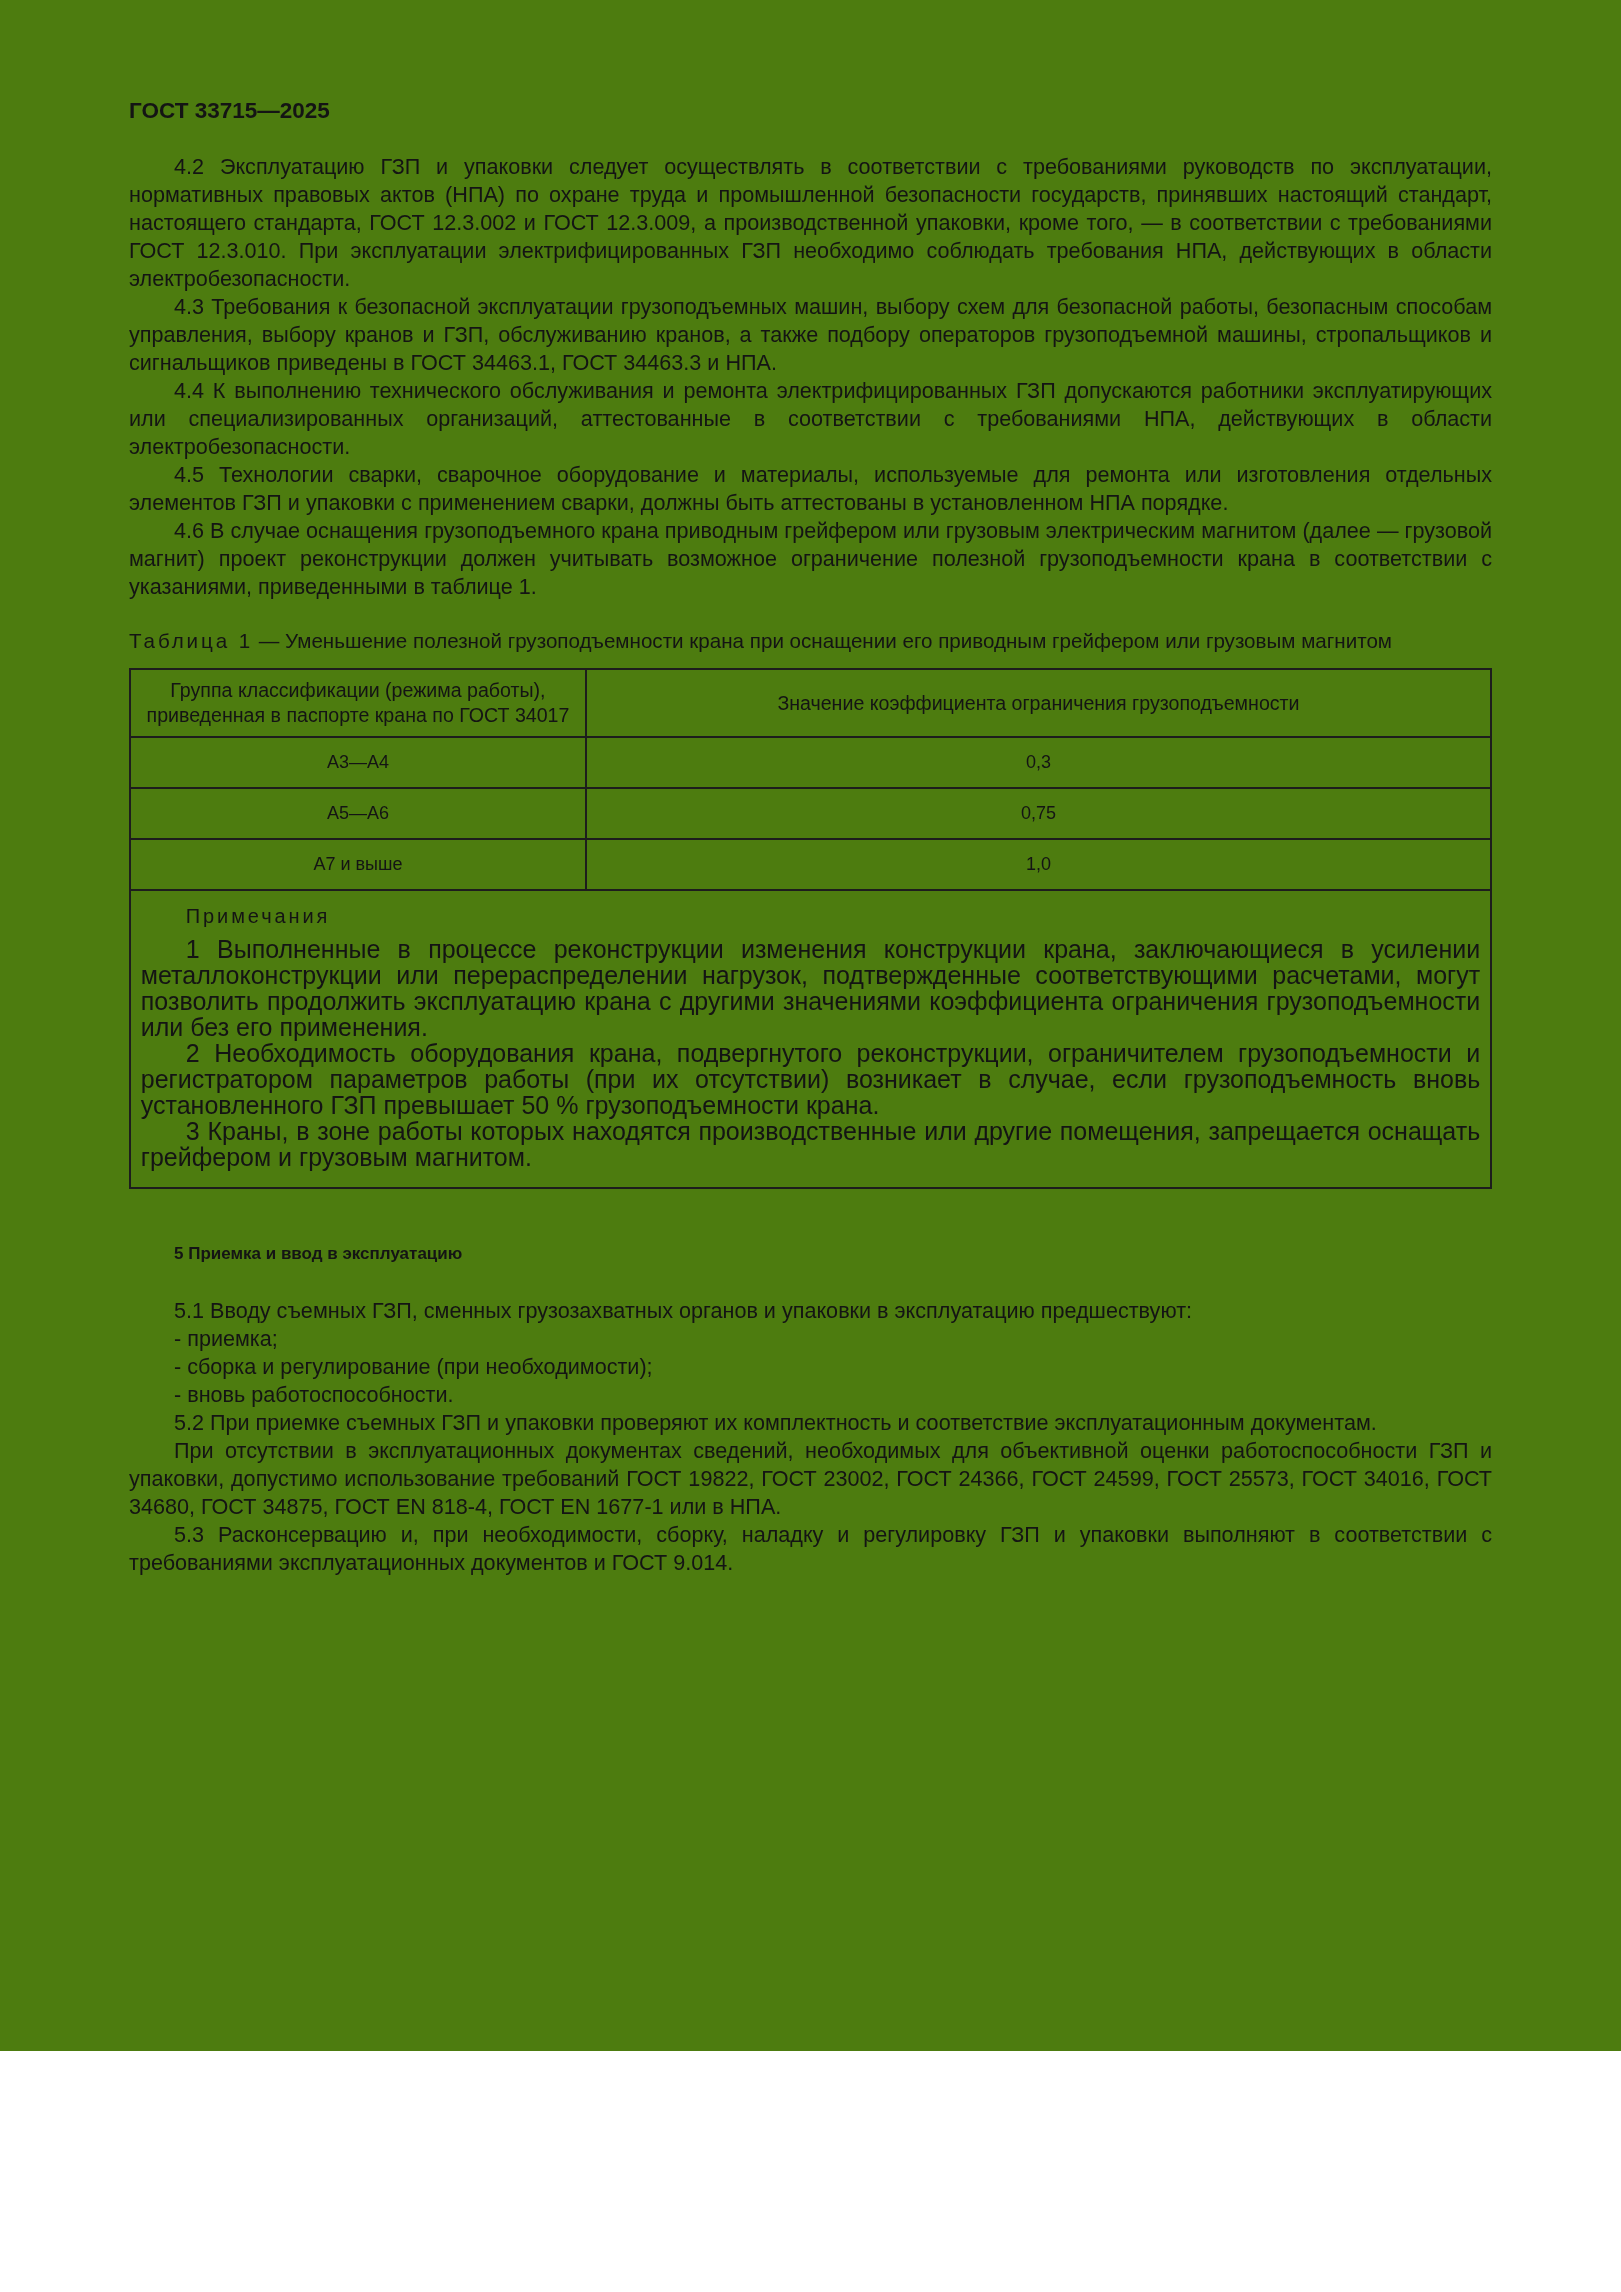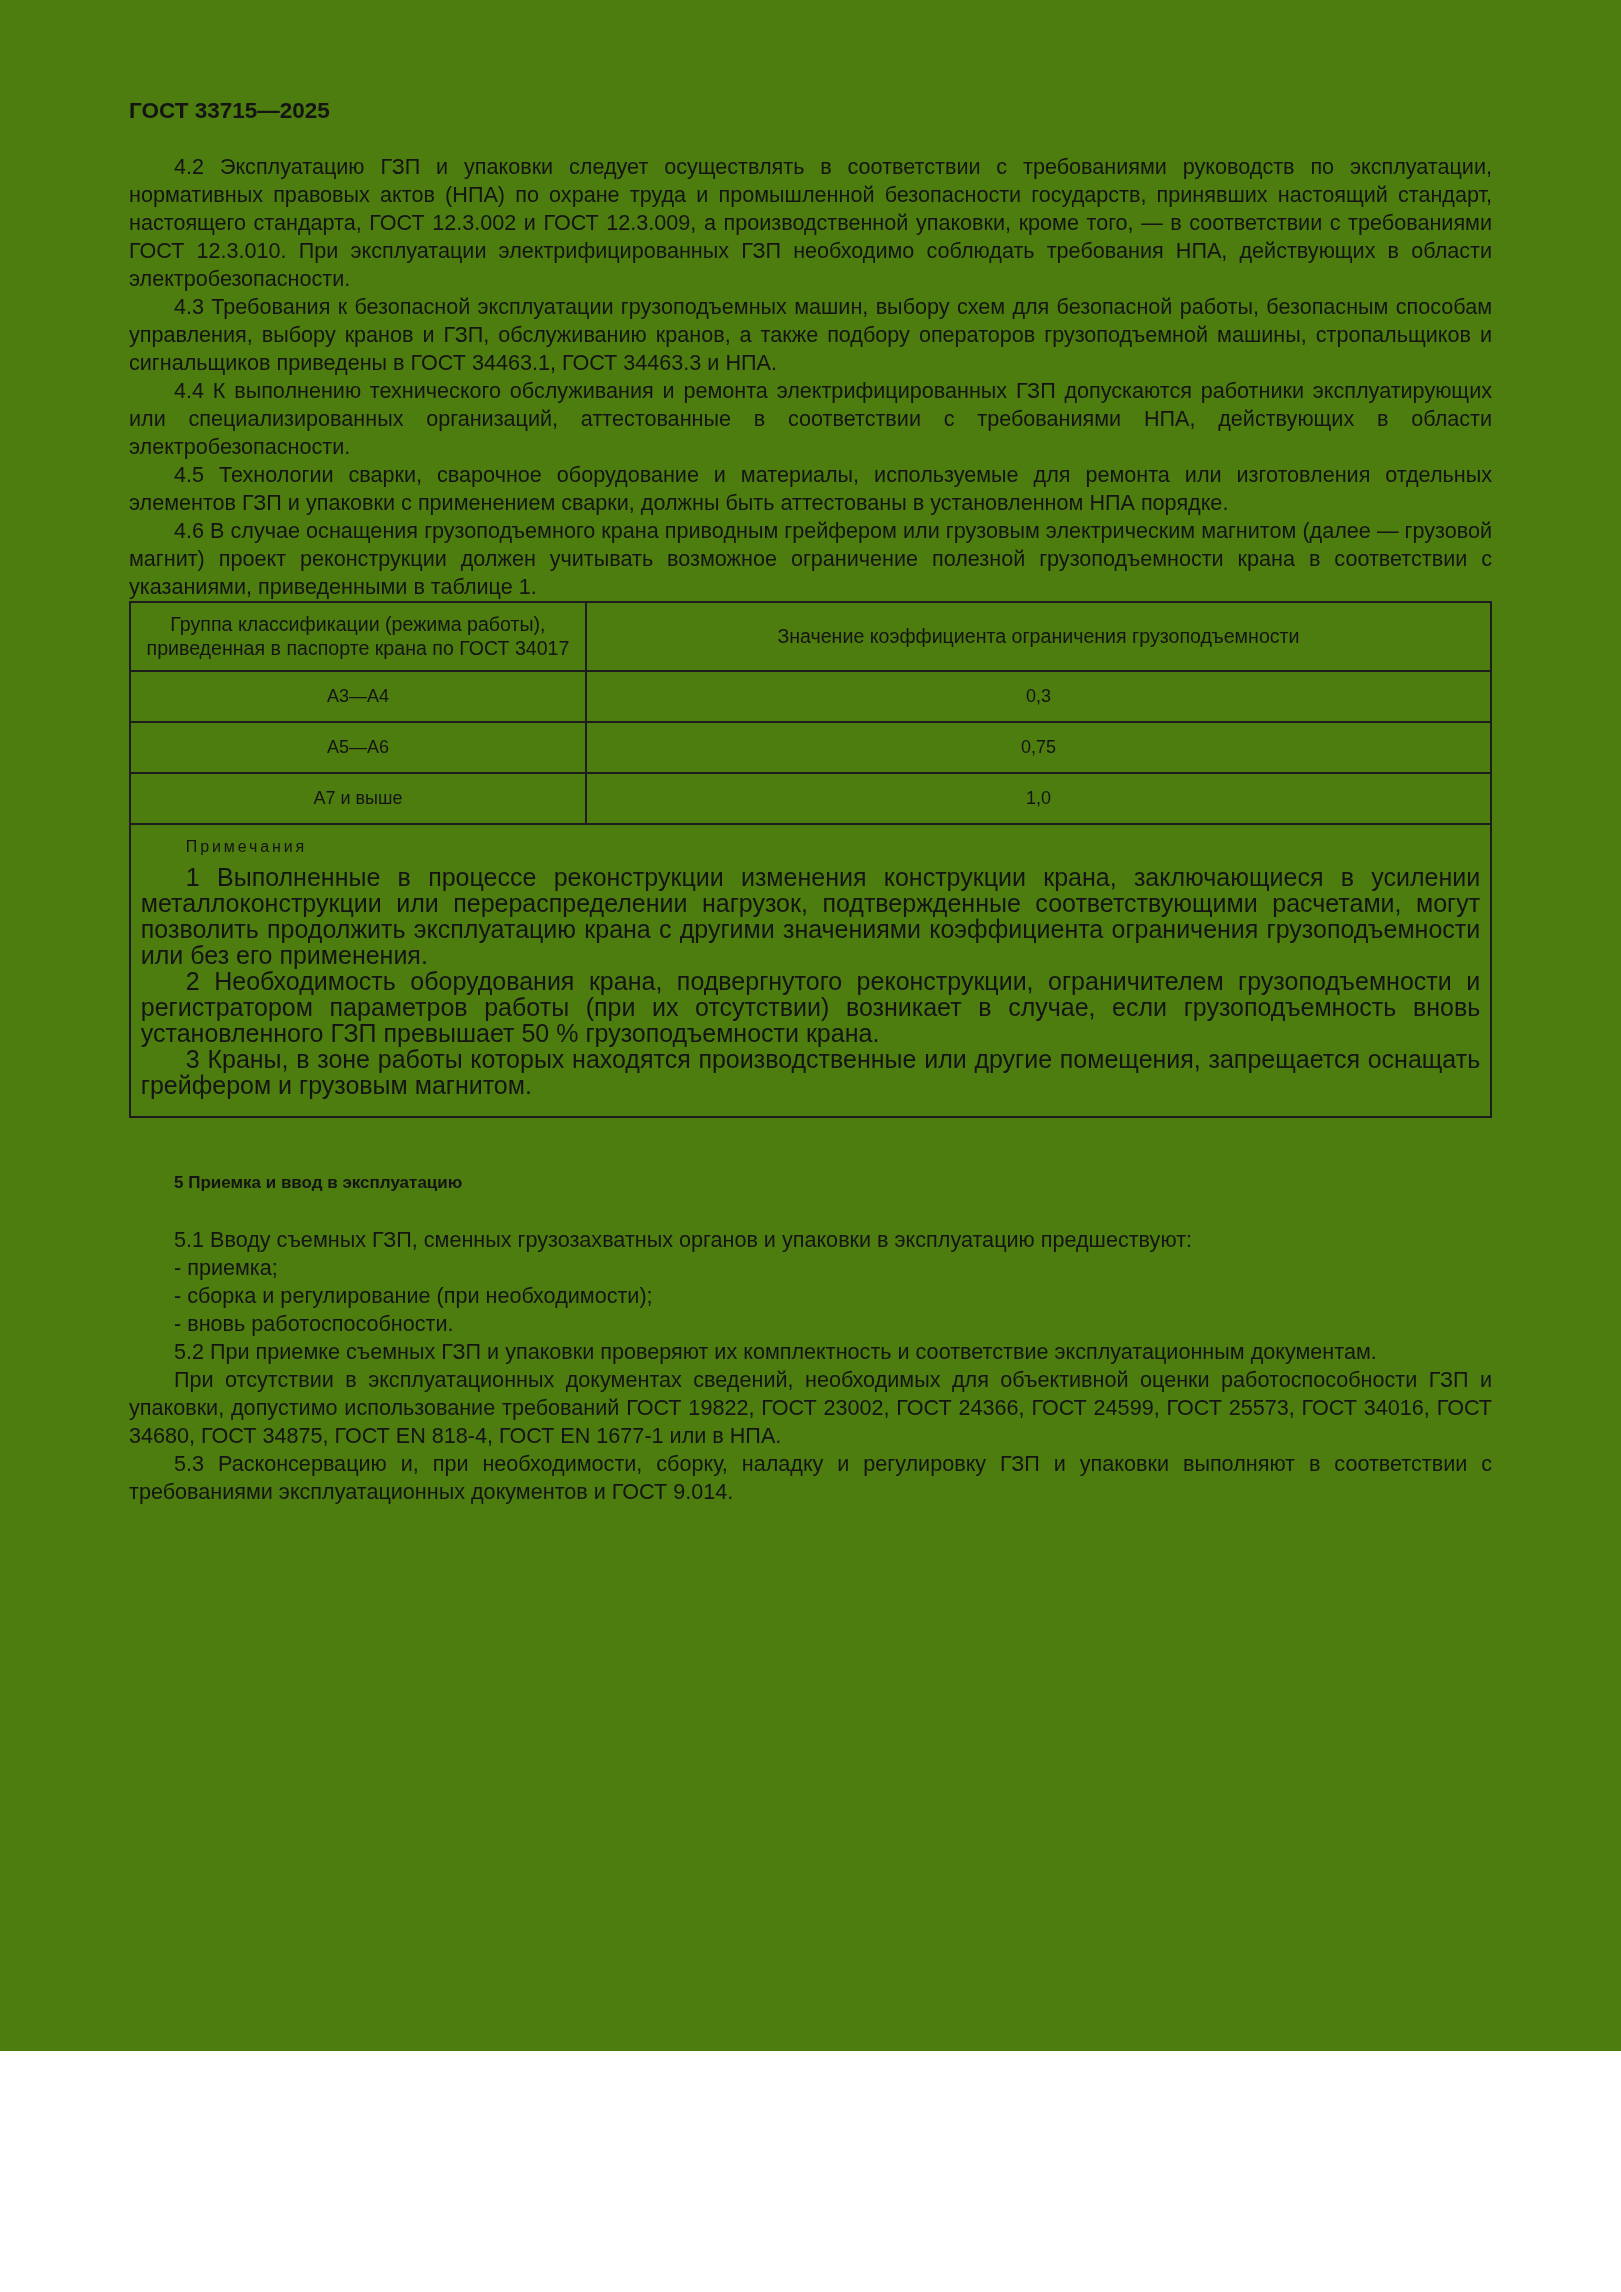--- a/index.html
+++ b/index.html
@@ -68,21 +68,21 @@
     font-size: 18px;
     text-align: center;
     vertical-align: middle;
     height: 45px;
     padding: 2px 9.8px;
   }
   td.notes-cell {
     padding: 7.8px 9.8px 17.6px 9.8px;
   }
   .notes-title {
-    font-size: 16px;
+    font-size: 20px;
     letter-spacing: 2.9px;
     margin: 5.9px 0 7.8px 0;
     text-indent: 45px;
   }
   p.note {
     font-size: 25px;
     line-height: 26px;
     text-align: justify;
     text-indent: 45px;
     margin: 0;
@@ -109,20 +109,24 @@
   <div class="doc-header">ГОСТ 33715—2025</div>
 
   <div class="body-text">
     <p class="para">4.2 Эксплуатацию ГЗП и упаковки следует осуществлять в соответствии с требованиями руководств по эксплуатации, нормативных правовых актов (НПА) по охране труда и промышленной безопасности государств, принявших настоящий стандарт, настоящего стандарта, ГОСТ 12.3.002 и ГОСТ 12.3.009, а производственной упаковки, кроме того, — в соответствии с требованиями ГОСТ 12.3.010. При эксплуатации электрифицированных ГЗП необходимо соблюдать требования НПА, действующих в области электробезопасности.</p>
     <p class="para">4.3 Требования к безопасной эксплуатации грузоподъемных машин, выбору схем для безопасной работы, безопасным способам управления, выбору кранов и ГЗП, обслуживанию кранов, а также подбору операторов грузоподъемной машины, стропальщиков и сигнальщиков приведены в ГОСТ 34463.1, ГОСТ 34463.3 и НПА.</p>
     <p class="para">4.4 К выполнению технического обслуживания и ремонта электрифицированных ГЗП допускаются работники эксплуатирующих или специализированных организаций, аттестованные в соответствии с требованиями НПА, действующих в области электробезопасности.</p>
     <p class="para">4.5 Технологии сварки, сварочное оборудование и материалы, используемые для ремонта или изготовления отдельных элементов ГЗП и упаковки с применением сварки, должны быть аттестованы в установленном НПА порядке.</p>
     <p class="para">4.6 В случае оснащения грузоподъемного крана приводным грейфером или грузовым электрическим магнитом (далее — грузовой магнит) проект реконструкции должен учитывать возможное ограничение полезной грузоподъемности крана в соответствии с указаниями, приведенными в таблице 1.</p>
   </div>
 
+  <p class="table-caption">
+    <span class="caption-label">Таблица 1</span>
+    <span class="caption-text">— Уменьшение полезной грузоподъемности крана при оснащении его приводным грейфером или грузовым магнитом</span>
+  </p>
 
   <table class="gost-table">
     <colgroup>
       <col class="c1">
       <col class="c2">
     </colgroup>
     <thead>
       <tr>
         <th class="col-header">Группа классификации (режима работы), приведенная в паспорте крана по ГОСТ 34017</th>
         <th class="col-header">Значение коэффициента ограничения грузоподъемности</th>

